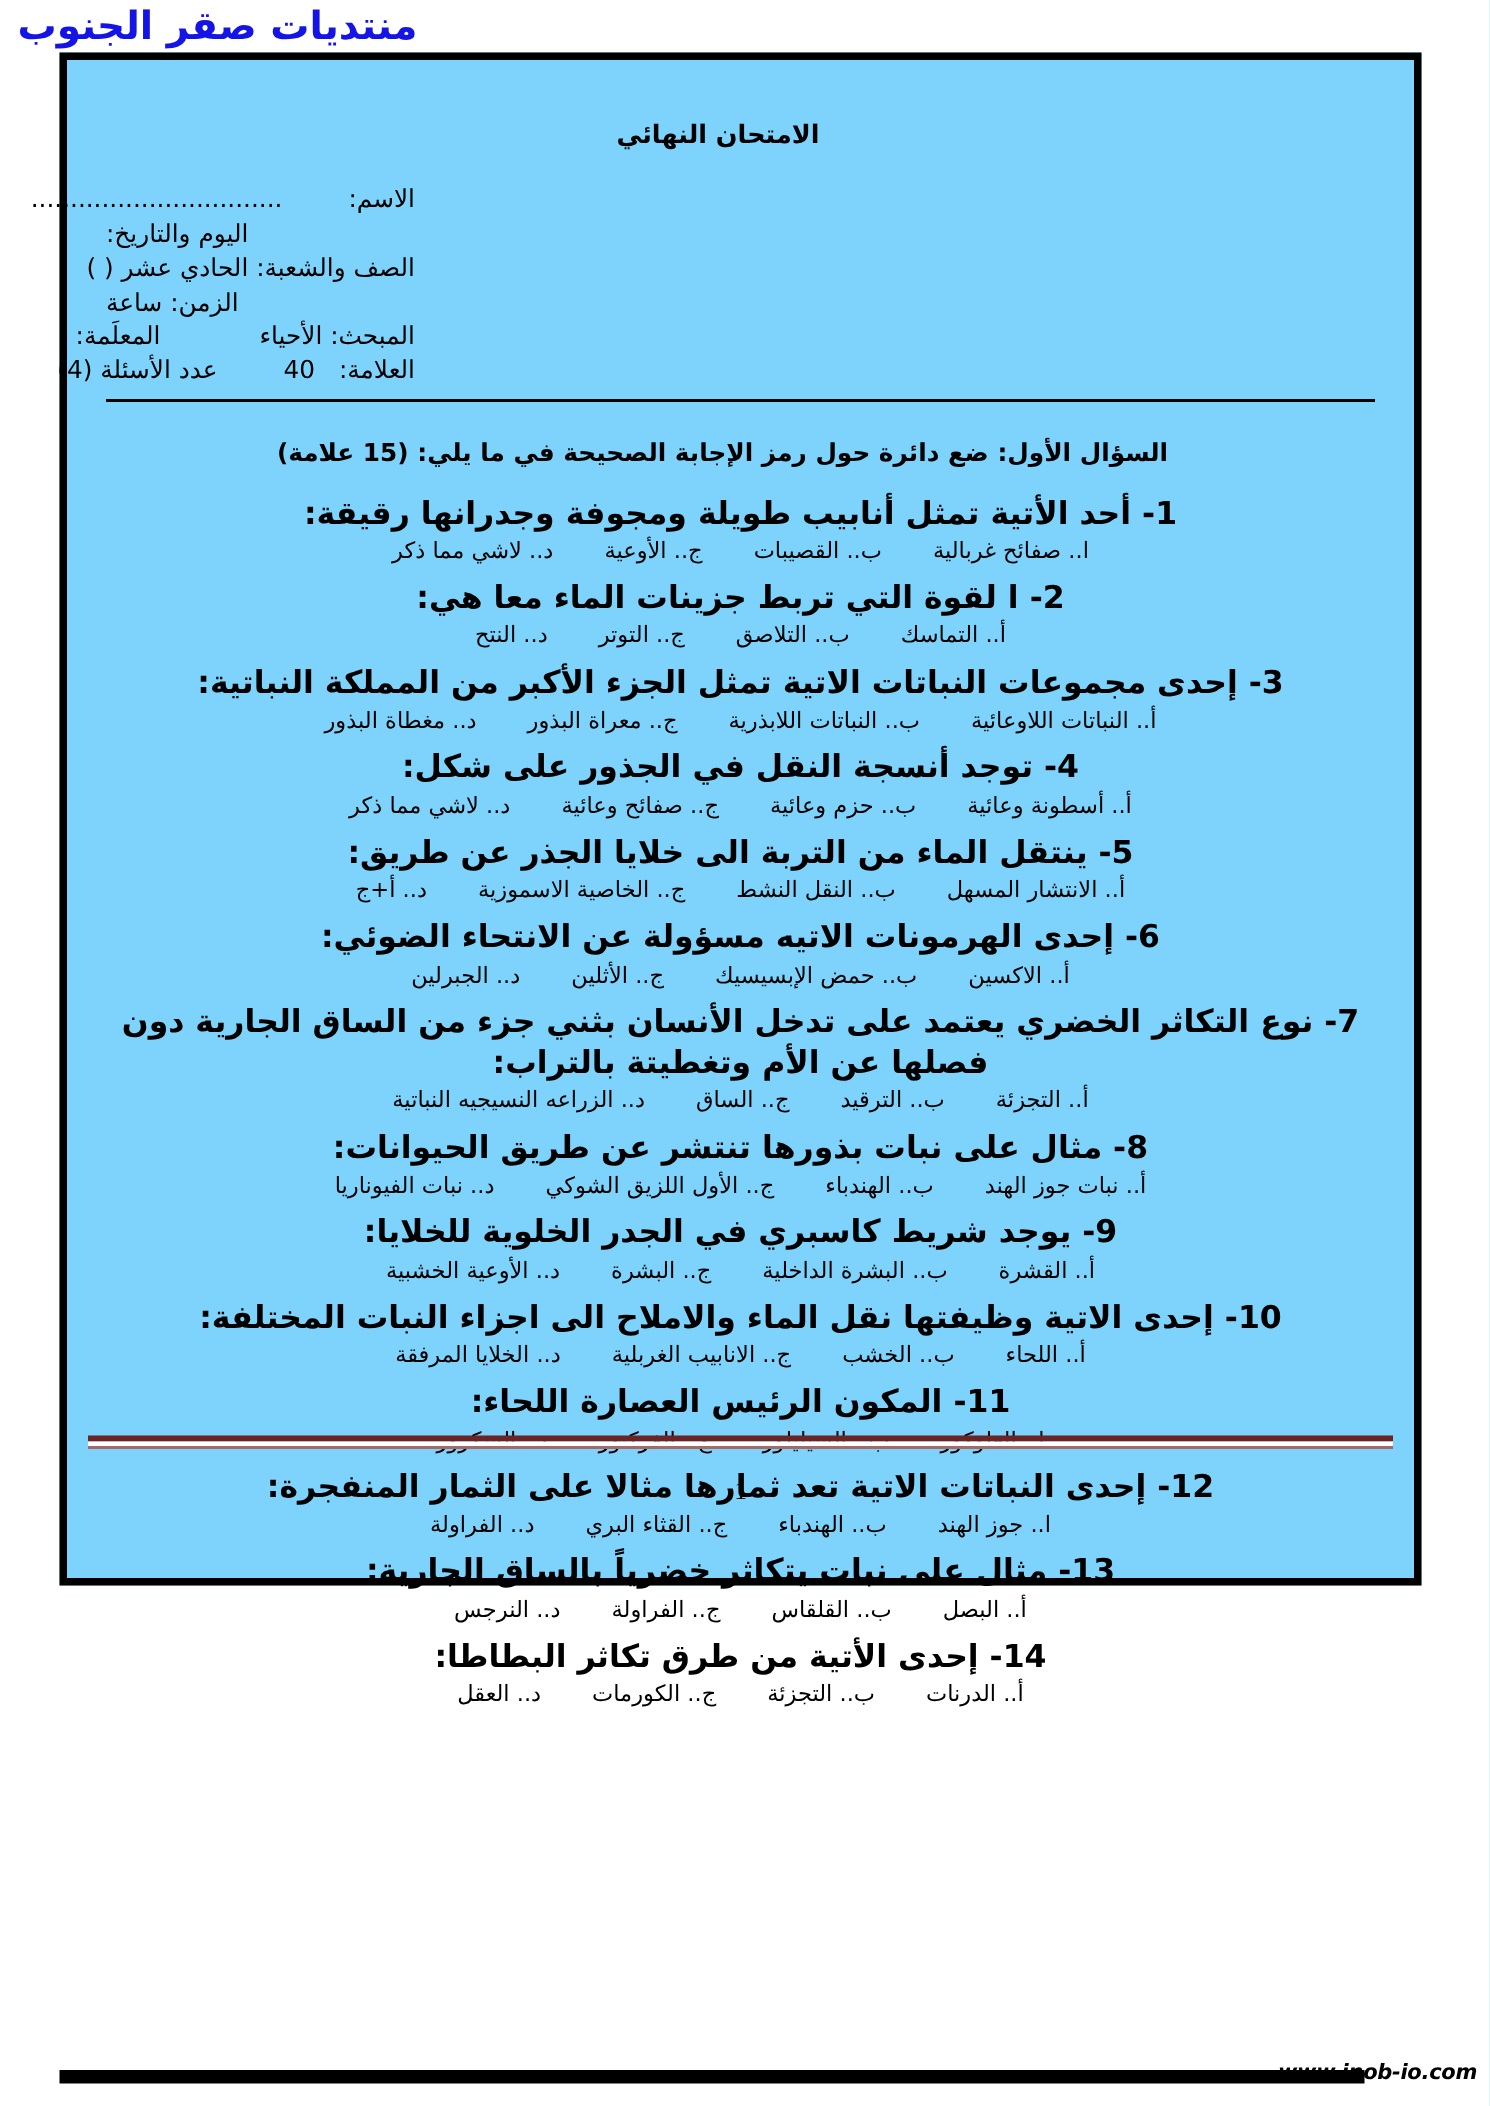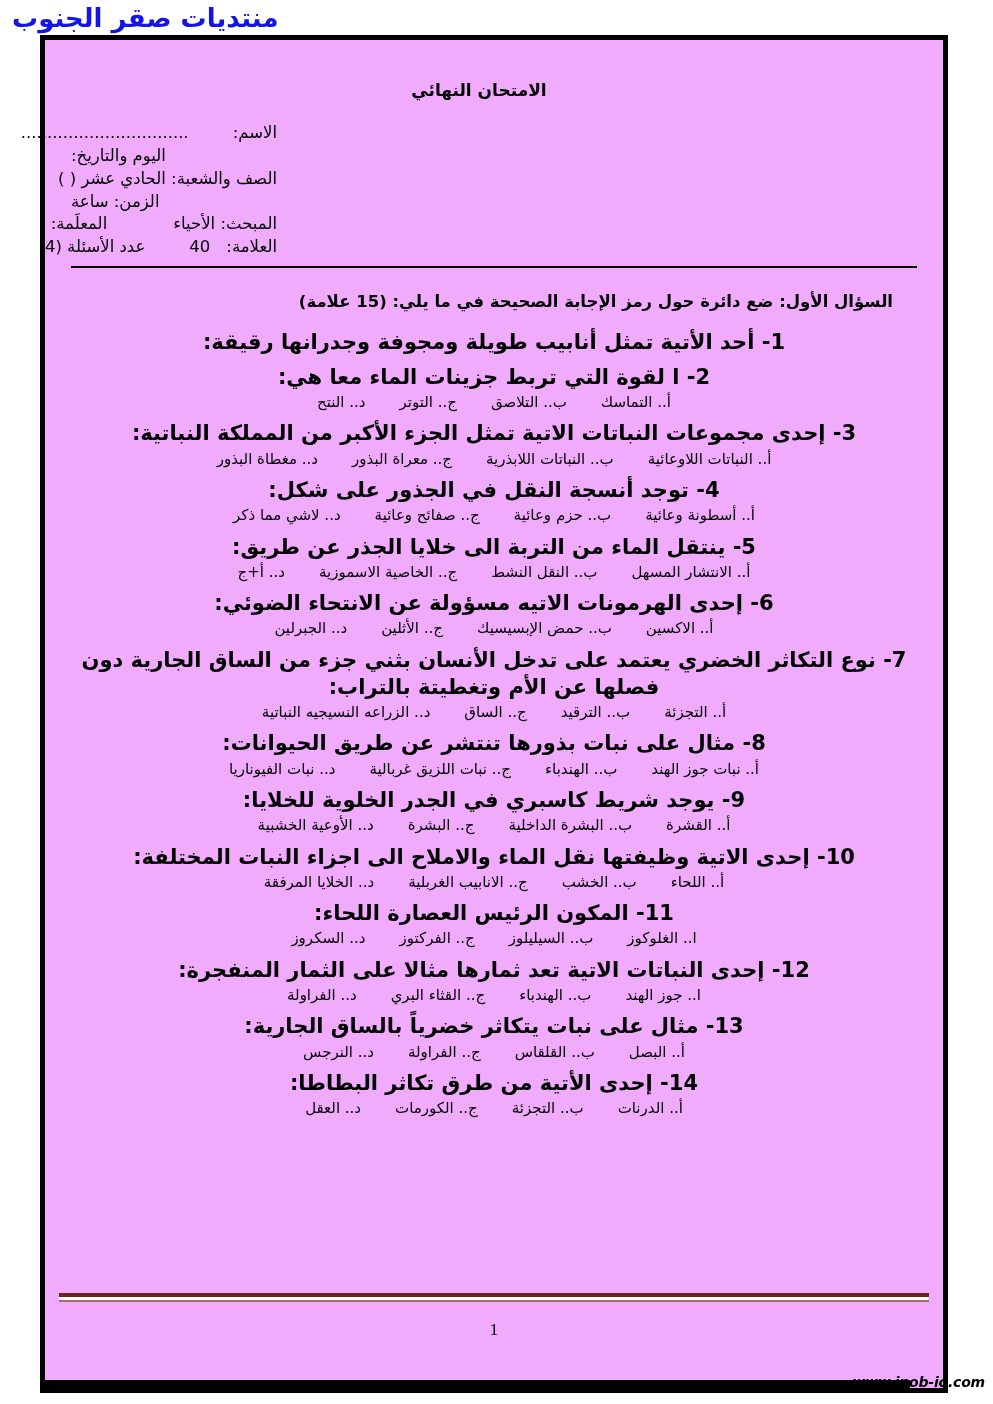--- a/index.html
+++ b/index.html
@@ -16,24 +16,24 @@
     color: #000000;
     overflow: hidden;
   }
 
   
   .page-frame {
     position: absolute;
     left: 40px;
     top: 35px;
     width: 908px;
-    height: 1358px;
+    height: 1022px;
     border: 5px solid #000000;
     box-sizing: border-box;
-    background: #f0abfc;
+    background: #7dd3fc;
   }
 
   .page-inner {
     position: absolute;
     left: 0;
     top: 0;
     right: 0;
     bottom: 0;
     padding: 0;
   }
@@ -103,21 +103,21 @@
     border-top: 2.5px solid #000000;
     margin: 7px 0 0 0;
     width: 100%;
   }
 
   
   .section-heading {
     margin-top: 24px;
     font-size: 16.5px;
     font-weight: 700;
-    text-align: right;
+    text-align: center;
     padding-right: 24px;
     line-height: 1.25;
   }
 
   
   .questions {
     margin-top: 16px;
   }
   .q-item {
     margin-bottom: 8px;
@@ -227,20 +227,21 @@
         </div>
       </div>
 
       <hr class="header-rule">
 
       <div class="section-heading">السؤال الأول: ضع دائرة حول رمز الإجابة الصحيحة في ما يلي: (15 علامة)</div>
 
       <div class="questions">
           <div class="q-item">
             <div class="q-text"><span>1-</span> <span>أحد الأتية تمثل أنابيب طويلة ومجوفة وجدرانها رقيقة:</span></div>
+            <div class="q-options"><span class="opt">ا.. صفائح غربالية</span><span class="opt">ب.. القصيبات</span><span class="opt">ج.. الأوعية</span><span class="opt">د.. لاشي مما ذكر</span></div>
           </div>
           <div class="q-item">
             <div class="q-text"><span>2-</span> <span>ا لقوة التي تربط جزينات الماء معا هي:</span></div>
             <div class="q-options"><span class="opt">أ.. التماسك</span><span class="opt">ب.. التلاصق</span><span class="opt">ج.. التوتر</span><span class="opt">د.. النتح</span></div>
           </div>
           <div class="q-item">
             <div class="q-text"><span>3-</span> <span>إحدى مجموعات النباتات الاتية تمثل الجزء الأكبر من المملكة النباتية:</span></div>
             <div class="q-options"><span class="opt">أ.. النباتات اللاوعائية</span><span class="opt">ب.. النباتات اللابذرية</span><span class="opt">ج.. معراة البذور</span><span class="opt">د.. مغطاة البذور</span></div>
           </div>
           <div class="q-item">
@@ -254,21 +255,21 @@
           <div class="q-item">
             <div class="q-text"><span>6-</span> <span>إحدى الهرمونات الاتيه مسؤولة عن الانتحاء الضوئي:</span></div>
             <div class="q-options"><span class="opt">أ.. الاكسين</span><span class="opt">ب.. حمض الإبسيسيك</span><span class="opt">ج.. الأثلين</span><span class="opt">د.. الجبرلين</span></div>
           </div>
           <div class="q-item">
             <div class="q-text"><span>7-</span> <span>نوع التكاثر الخضري يعتمد على تدخل الأنسان بثني جزء من الساق الجارية دون فصلها عن الأم وتغطيتة بالتراب:</span></div>
             <div class="q-options"><span class="opt">أ.. التجزئة</span><span class="opt">ب.. الترقيد</span><span class="opt">ج.. الساق</span><span class="opt">د.. الزراعه النسيجيه النباتية</span></div>
           </div>
           <div class="q-item">
             <div class="q-text"><span>8-</span> <span>مثال على نبات بذورها تنتشر عن طريق الحيوانات:</span></div>
-            <div class="q-options"><span class="opt">أ.. نبات جوز الهند</span><span class="opt">ب.. الهندباء</span><span class="opt">ج.. نبات اللزيق غربالية</span><span class="opt">د.. نبات الفيوناريا</span></div>
+            <div class="q-options"><span class="opt">أ.. نبات جوز الهند</span><span class="opt">ب.. الهندباء</span><span class="opt">ج.. الأول اللزيق الشوكي</span><span class="opt">د.. نبات الفيوناريا</span></div>
           </div>
           <div class="q-item">
             <div class="q-text"><span>9-</span> <span>يوجد شريط كاسبري في الجدر الخلوية للخلايا:</span></div>
             <div class="q-options"><span class="opt">أ.. القشرة</span><span class="opt">ب.. البشرة الداخلية</span><span class="opt">ج.. البشرة</span><span class="opt">د.. الأوعية الخشبية</span></div>
           </div>
           <div class="q-item">
             <div class="q-text"><span>10-</span> <span>إحدى الاتية وظيفتها نقل الماء والاملاح الى اجزاء النبات المختلفة:</span></div>
             <div class="q-options"><span class="opt">أ.. اللحاء</span><span class="opt">ب.. الخشب</span><span class="opt">ج.. الانابيب الغربلية</span><span class="opt">د.. الخلايا المرفقة</span></div>
           </div>
           <div class="q-item">

